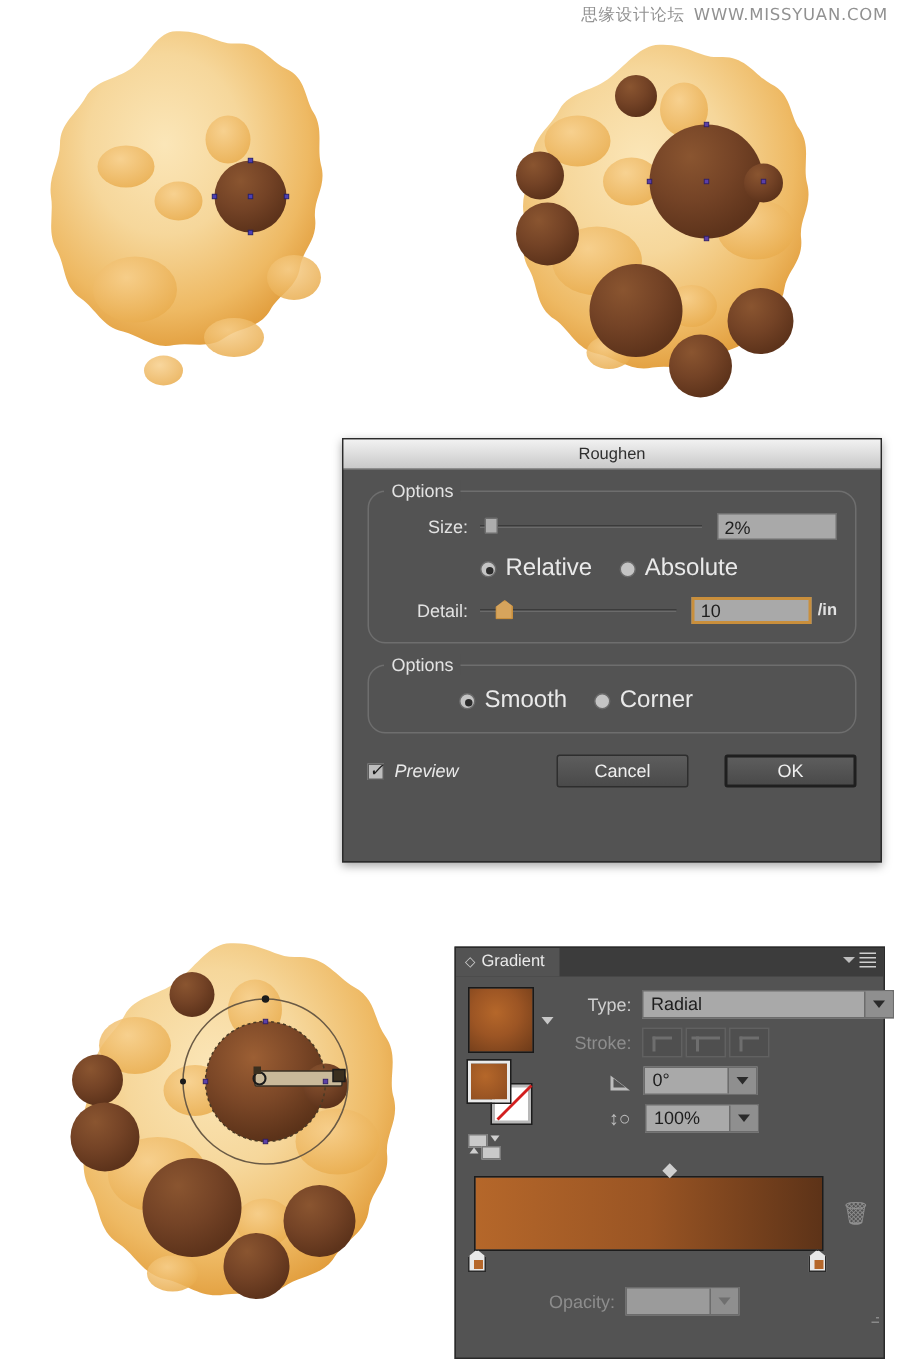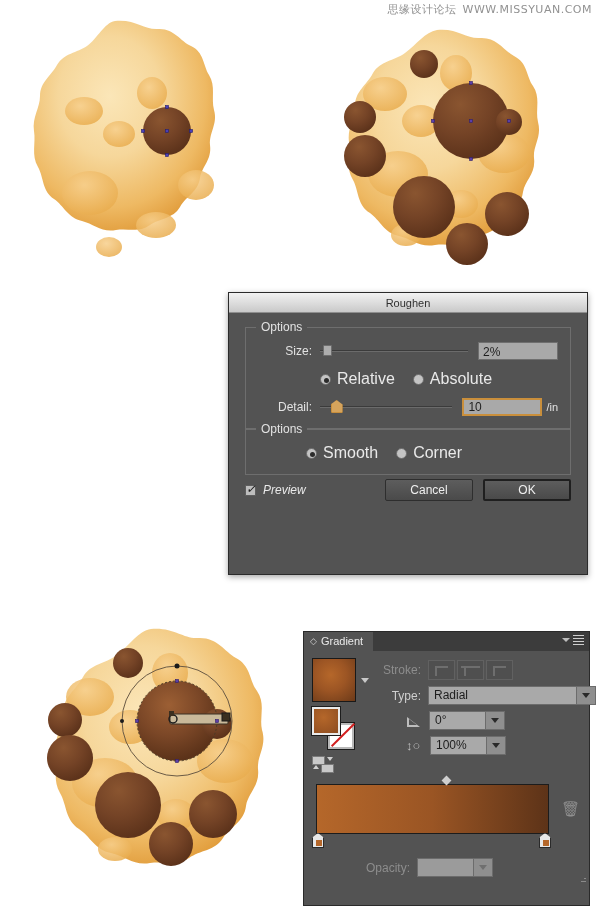--- a/index.html
+++ b/index.html
@@ -33,22 +33,22 @@
     font-size:12px; color:#d6d6d6;
   }
   #roughen .titlebar {
     height:20px; line-height:20px; text-align:center;
     font-size:11px; color:#2f2f2f;
     background:linear-gradient(#f2f2f2,#c9c9c9);
     border-bottom:1px solid #8e8e8e;
   }
   #roughen .body { padding:14px 16px 12px 16px; position:relative; }
   .group {
-    border:1px solid #6e6e6e; border-radius:0;
-    padding:14px 12px 12px 12px; position:relative;
+    border:1px solid #6e6e6e; border-radius:12px;
+    margin-bottom:14px; padding:14px 12px 12px 12px; position:relative;
   }
   .group > .legend {
     position:absolute; top:-8px; left:10px; padding:0 5px;
     background:#535353; font-size:12px; color:#e2e2e2;
   }
   .row { display:flex; align-items:center; margin-bottom:10px; }
   .row:last-child { margin-bottom:0; }
   .row .lbl { width:54px; text-align:right; margin-right:8px; font-size:12px; color:#e2e2e2; }
   .slider { position:relative; flex:1; height:14px; margin-right:10px; }
   .slider .track {
@@ -64,21 +64,21 @@
     border-radius:1px;
     clip-path: polygon(50% 0%, 100% 35%, 100% 100%, 0% 100%, 0% 35%);
     width:12px; height:13px; top:0;
   }
   .numfield {
     width:80px; height:18px; line-height:18px;
     background:#a9a9a9; color:#1e1e1e; font-size:12px;
     padding:0 4px; border:1px solid #6f6f6f;
   }
   .numfield.focus { border:2px solid #c98f3c; line-height:15px; }
-  .unit { margin-left:4px; font-size:11px; color:#e2e2e2; }
+  .unit { margin-left:4px; font-size:11px; color:#e2e2e2;font-weight:bold; }
   .radios { display:flex; align-items:center; padding-left:62px; }
   .radio { display:flex; align-items:center; margin-right:18px; font-size:16px; color:#e9e9e9; }
   .radio .dot {
     width:11px; height:11px; border-radius:50%;
     background:#c4c4c4; border:1px solid #6a6a6a;
     margin-right:6px; position:relative;
   }
   .radio.on .dot::after {
     content:""; position:absolute; left:3px; top:3px;
     width:5px; height:5px; border-radius:50%; background:#2c2c2c;
@@ -91,21 +91,21 @@
   }
   .chk.on .box::after {
     content:"✓"; position:absolute; left:0px; top:-4px;
     font-size:12px; color:#1c1c1c; line-height:14px;
   }
   .btns { margin-left:auto; display:flex; }
   .btn {
     min-width:88px; height:22px; line-height:20px; text-align:center;
     font-size:12px; color:#efefef;
     background:linear-gradient(#5d5d5d,#4a4a4a);
-    border:1px solid #2e2e2e; border-radius:2px; margin-left:10px;
+    border:1px solid #2e2e2e; border-radius:2px; margin-left:24px;
   }
   .btn.primary { border:2px solid #1f1f1f; line-height:18px; }
 
   
   #gradient {
     position:absolute; left:303px; top:631px; width:287px; height:275px;
     background:#535353; border:1px solid #2a2a2a;
     color:#cfcfcf; font-size:12px;
   }
   #gradient .tabbar { height:19px; background:#3c3c3c; display:flex; align-items:center; position:relative; }
@@ -475,35 +475,35 @@
         <div class="revert">
           <div class="sq1"></div>
             <div class="t1"></div>
           <div class="sq2"></div>
             <div class="t2"></div>
         </div>
       </div>
 
       <div style="flex:1; padding-top:2px;">
         <div class="grow">
-          <span class="glbl dim">Stroke:</span>
-          <div class="strokebtns">
-            <div class="sb"></div>
-            <div class="sb mid"></div>
-            <div class="sb"></div>
-          </div>
-        </div>
-
-        <div class="grow">
           <span class="glbl">Type:</span>
           <div class="select" style="width:168px">
             <span class="val">Radial</span>
             <span class="arrowbox">
                 <span class="t"></span>
               </span>
+          </div>
+        </div>
+
+        <div class="grow">
+          <span class="glbl dim">Stroke:</span>
+          <div class="strokebtns">
+            <div class="sb"></div>
+            <div class="sb mid"></div>
+            <div class="sb"></div>
           </div>
         </div>
 
         <div class="grow">
           <span class="glbl" style="width:30px"></span>
           <span class="icon-angle"></span>
           <div class="select" style="width:76px">
             <span class="val">0°</span>
             <span class="arrowbox">
                 <span class="t"></span>

